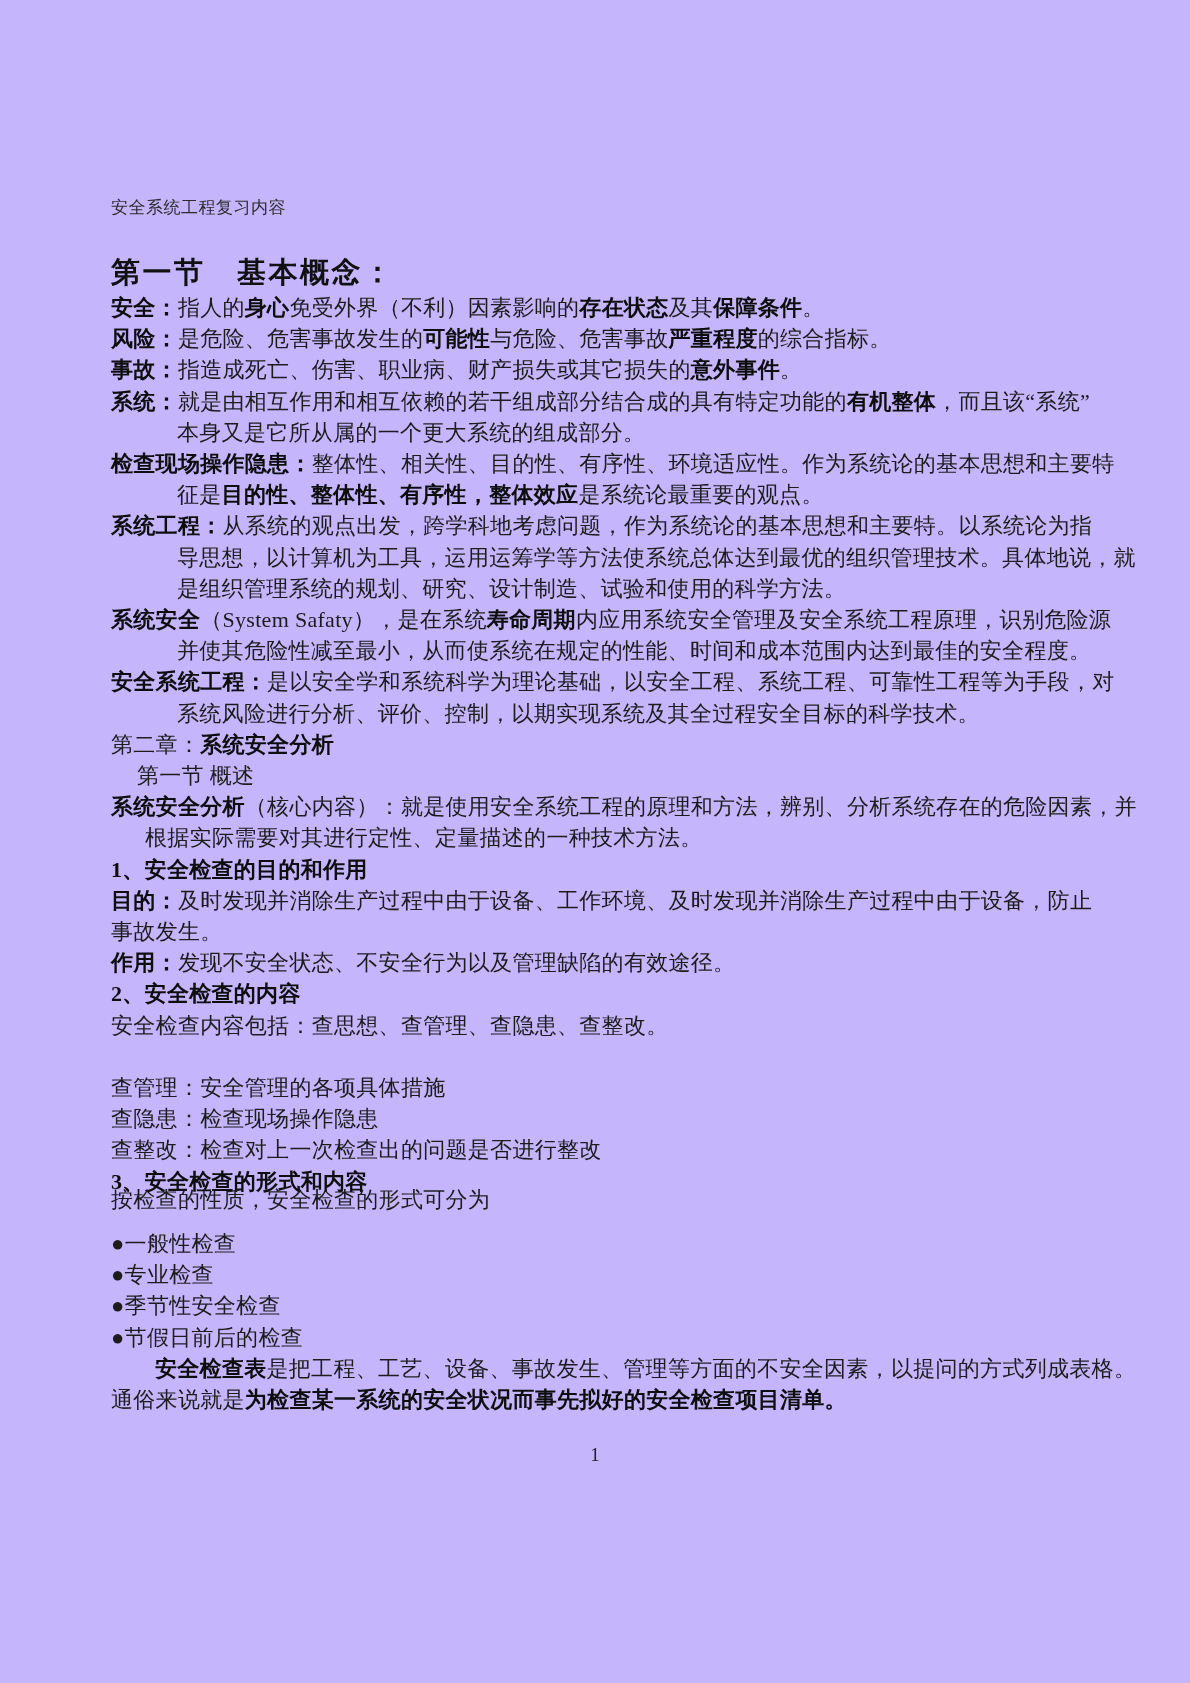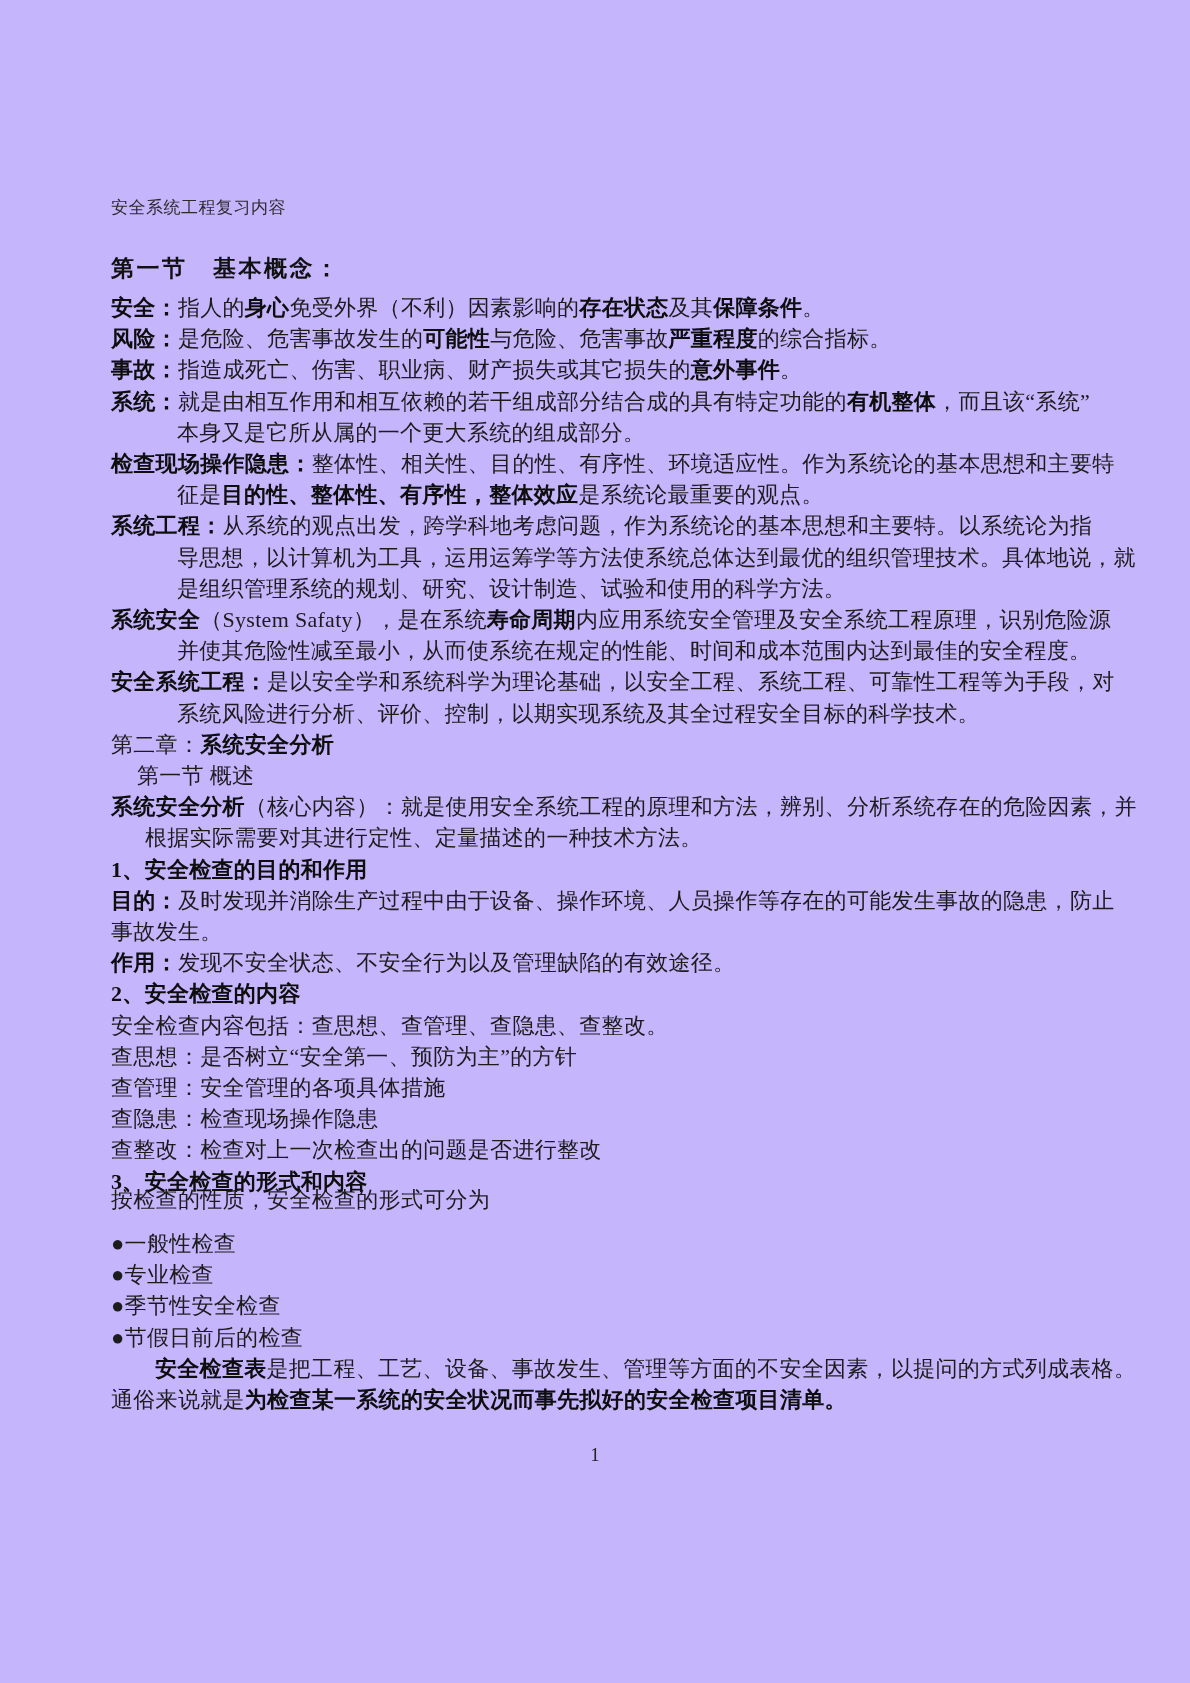--- a/index.html
+++ b/index.html
@@ -23,21 +23,21 @@
     top: 196px;
     font-size: 17px;
     letter-spacing: 0.5px;
     color: #2b2b2b;
     white-space: nowrap;
   }
   .section-heading {
     position: absolute;
     left: 111px;
     top: 253px;
-    font-size: 23px;
+    font-size: 29px;
     font-weight: 700;
     letter-spacing: 2.5px;
     color: #111111;
     white-space: nowrap;
   }
   .body-lines { position: absolute; inset: 0; }
   .line {
     position: absolute;
     font-size: 22px;
     line-height: 26px;
@@ -78,26 +78,25 @@
       <div class="line" style="left: 111px; top: 607px;"><span class="b">系统安全</span><span class="r">（System Safaty），是在系统</span><span class="b">寿命周期</span><span class="r">内应用系统安全管理及安全系统工程原理，识别危险源</span></div>
       <div class="line" style="left: 177px; top: 575.8px;"><span class="r">是组织管理系统的规划、研究、设计制造、试验和使用的科学方法。</span></div>
       <div class="line" style="left: 177px; top: 638.2px;"><span class="r">并使其危险性减至最小，从而使系统在规定的性能、时间和成本范围内达到最佳的安全程度。</span></div>
       <div class="line" style="left: 111px; top: 669.4px;"><span class="b">安全系统工程：</span><span class="r">是以安全学和系统科学为理论基础，以安全工程、系统工程、可靠性工程等为手段，对</span></div>
       <div class="line" style="left: 177px; top: 700.6px;"><span class="r">系统风险进行分析、评价、控制，以期实现系统及其全过程安全目标的科学技术。</span></div>
       <div class="line" style="left: 111px; top: 731.8px;"><span class="r">第二章：</span><span class="b">系统安全分析</span></div>
       <div class="line" style="left: 137px; top: 763px;"><span class="r">第一节 概述</span></div>
       <div class="line" style="left: 111px; top: 794.2px;"><span class="b">系统安全分析</span><span class="r">（核心内容）：就是使用安全系统工程的原理和方法，辨别、分析系统存在的危险因素，并</span></div>
       <div class="line" style="left: 145px; top: 825.4px;"><span class="r">根据实际需要对其进行定性、定量描述的一种技术方法。</span></div>
       <div class="line" style="left: 111px; top: 856.6px;"><span class="b">1、</span><span class="b">安全检查的目的和作用</span></div>
-      <div class="line" style="left: 111px; top: 887.8px;"><span class="b">目的：</span><span class="r">及时发现并消除生产过程中由于设备、操作环境、人员操作等存在的可能发生事故的隐患，防止</span></div>
+      <div class="line" style="left: 111px; top: 887.8px;"><span class="b">目的：</span><span class="r">及时发现并消除生产过程中由于设备、工作环境、及时发现并消除生产过程中由于设备，防止</span></div>
       <div class="line" style="left: 111px; top: 919px;"><span class="r">事故发生。</span></div>
       <div class="line" style="left: 111px; top: 950.2px;"><span class="b">作用：</span><span class="r">发现不安全状态、不安全行为以及管理缺陷的有效途径。</span></div>
       <div class="line" style="left: 111px; top: 981.4px;"><span class="b">2、</span><span class="b">安全检查的内容</span></div>
       <div class="line" style="left: 111px; top: 1012.6px;"><span class="r">安全检查内容包括：查思想、查管理、查隐患、查整改。</span></div>
-      <div class="line" style="left: 111px; top: 1043.8px;"><span class="r">查思想：是否树立“安全第一、预防为主”的方针</span></div>
       <div class="line" style="left: 111px; top: 1075px;"><span class="r">查管理：安全管理的各项具体措施</span></div>
       <div class="line" style="left: 111px; top: 1106.2px;"><span class="r">查隐患：检查现场操作隐患</span></div>
       <div class="line" style="left: 111px; top: 1137.4px;"><span class="r">查整改：检查对上一次检查出的问题是否进行整改</span></div>
       <div class="line" style="left: 111px; top: 1168.6px;"><span class="b">3、</span><span class="b">安全检查的形式和内容</span></div>
       <div class="line" style="left: 111px; top: 1187px; text-align: right;"><span class="r">按检查的性质，安全检查的形式可分为</span></div>
       <div class="line" style="left: 111px; top: 1231px;"><span class="r">●一般性检查</span></div>
       <div class="line" style="left: 111px; top: 1262.2px;"><span class="r">●专业检查</span></div>
       <div class="line" style="left: 111px; top: 1293.4px;"><span class="r">●季节性安全检查</span></div>
       <div class="line" style="left: 111px; top: 1324.6px;"><span class="r">●节假日前后的检查</span></div>
       <div class="line" style="left: 155px; top: 1355.8px;"><span class="b">安全检查表</span><span class="r">是把工程、工艺、设备、事故发生、管理等方面的不安全因素，以提问的方式列成表格。</span></div>

